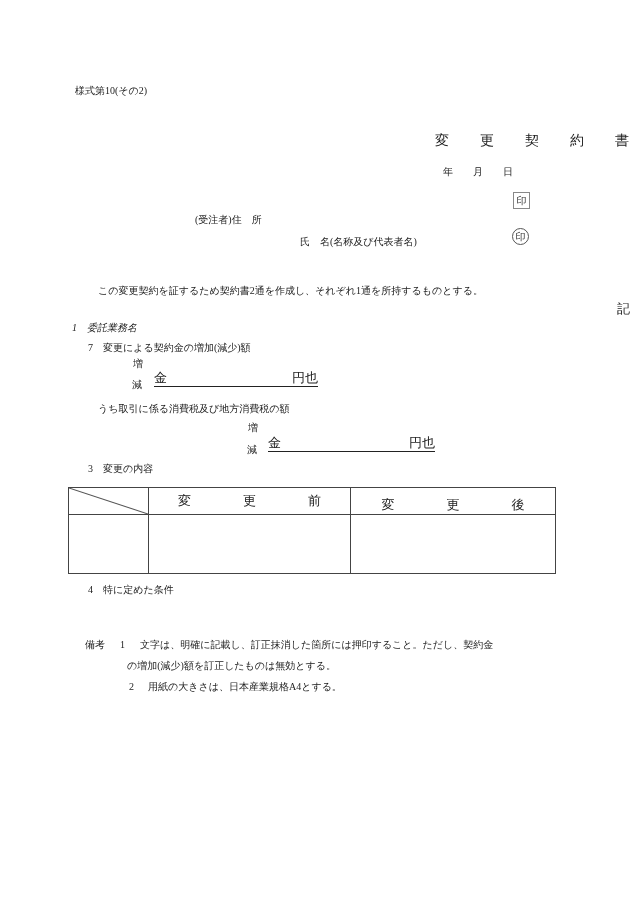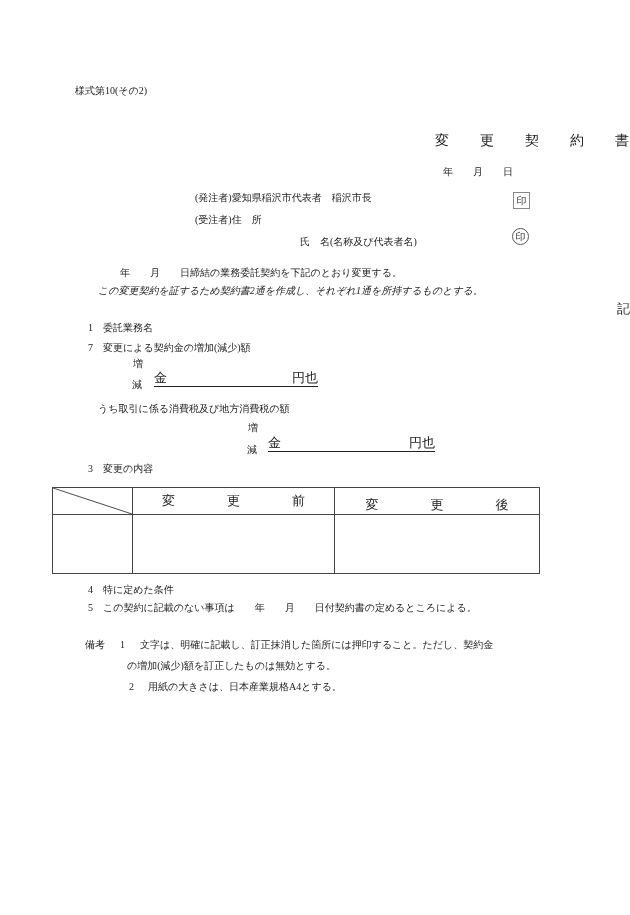--- a/index.html
+++ b/index.html
@@ -50,21 +50,21 @@
     border-bottom: 1px solid #222;
     font-size: 13px;
     line-height: 14px;
   }
   .amount-1 { left: 154px; top: 371px; width: 164px; height: 15px; }
   .amount-2 { left: 268px; top: 436px; width: 167px; height: 15px; }
 
   
   .ctable {
     position: absolute;
-    left: 52px;
+    left: 68px;
     top: 487px;
     width: 488px;
     height: 87px;
     border: 1px solid #444;
     box-sizing: border-box;
     display: flex;
     flex-direction: column;
   }
   .ctable .row { display: flex; }
   .ctable .row.header { height: 26px; border-bottom: 1px solid #444; }
@@ -86,37 +86,35 @@
 <body>
 
 <div class="page">
 
   <div class="line" style="left:75px; top:84px;">様式第10(その2)</div>
 
   <div class="centered doc-title">変　　更　　契　　約　　書</div>
 
   <div class="line" style="left:443px; top:165px;">年　　月　　日</div>
 
-  <div class="line" style="left:195px; top:191px;">(発注者)愛知県稲沢市代表者　稲沢市長</div>
   <div class="seal seal-square">
     <span>印</span>
   </div>
 
   <div class="line" style="left:195px; top:213px;">(受注者)住　所</div>
 
   <div class="line" style="left:300px; top:235px;">氏　名(名称及び代表者名)</div>
   <div class="seal seal-circle">
     <span>印</span>
   </div>
 
-  <div class="line" style="left:120px; top:266px;">年　　月　　日締結の業務委託契約を下記のとおり変更する。</div>
-  <div class="line" style="left:98px; top:284px;font-style:italic;">この変更契約を証するため契約書2通を作成し、それぞれ1通を所持するものとする。</div>
+  <div class="line" style="left:98px; top:284px;">この変更契約を証するため契約書2通を作成し、それぞれ1通を所持するものとする。</div>
   <div class="centered ki-marker">記</div>
 
-  <div class="line" style="left:88px; top:321px;">1　委託業務名</div>
+  <div class="line" style="left:72px; top:321px;font-style:italic;">1　委託業務名</div>
   <div class="line" style="left:88px; top:341px;">7　変更による契約金の増加(減少)額</div>
 
   <div class="line" style="left:133px; top:357px;">増</div>
   <div class="line" style="left:132px; top:378px;">減</div>
   <div class="amount amount-1">
     <span>金</span>
     <span>円也</span>
   </div>
 
   <div class="line" style="left:98px; top:402px;">うち取引に係る消費税及び地方消費税の額</div>
@@ -140,21 +138,20 @@
       <div class="cell c3">変　　　　更　　　　後</div>
     </div>
     <div class="row body">
       <div class="cell c1"></div>
       <div class="cell c2"></div>
       <div class="cell c3"></div>
     </div>
   </div>
 
   <div class="line" style="left:88px; top:583px;">4　特に定めた条件</div>
-  <div class="line" style="left:88px; top:601px;">5　この契約に記載のない事項は　　年　　月　　日付契約書の定めるところによる。</div>
 
   <div class="line" style="left:85px; top:638px;">備考</div>
   <div class="line" style="left:120px; top:638px;">1</div>
   <div class="line" style="left:140px; top:638px;">文字は、明確に記載し、訂正抹消した箇所には押印すること。ただし、契約金</div>
   <div class="line" style="left:127px; top:659px;">の増加(減少)額を訂正したものは無効とする。</div>
   <div class="line" style="left:129px; top:680px;">2</div>
   <div class="line" style="left:148px; top:680px;">用紙の大きさは、日本産業規格A4とする。</div>
 
 </div>
 

